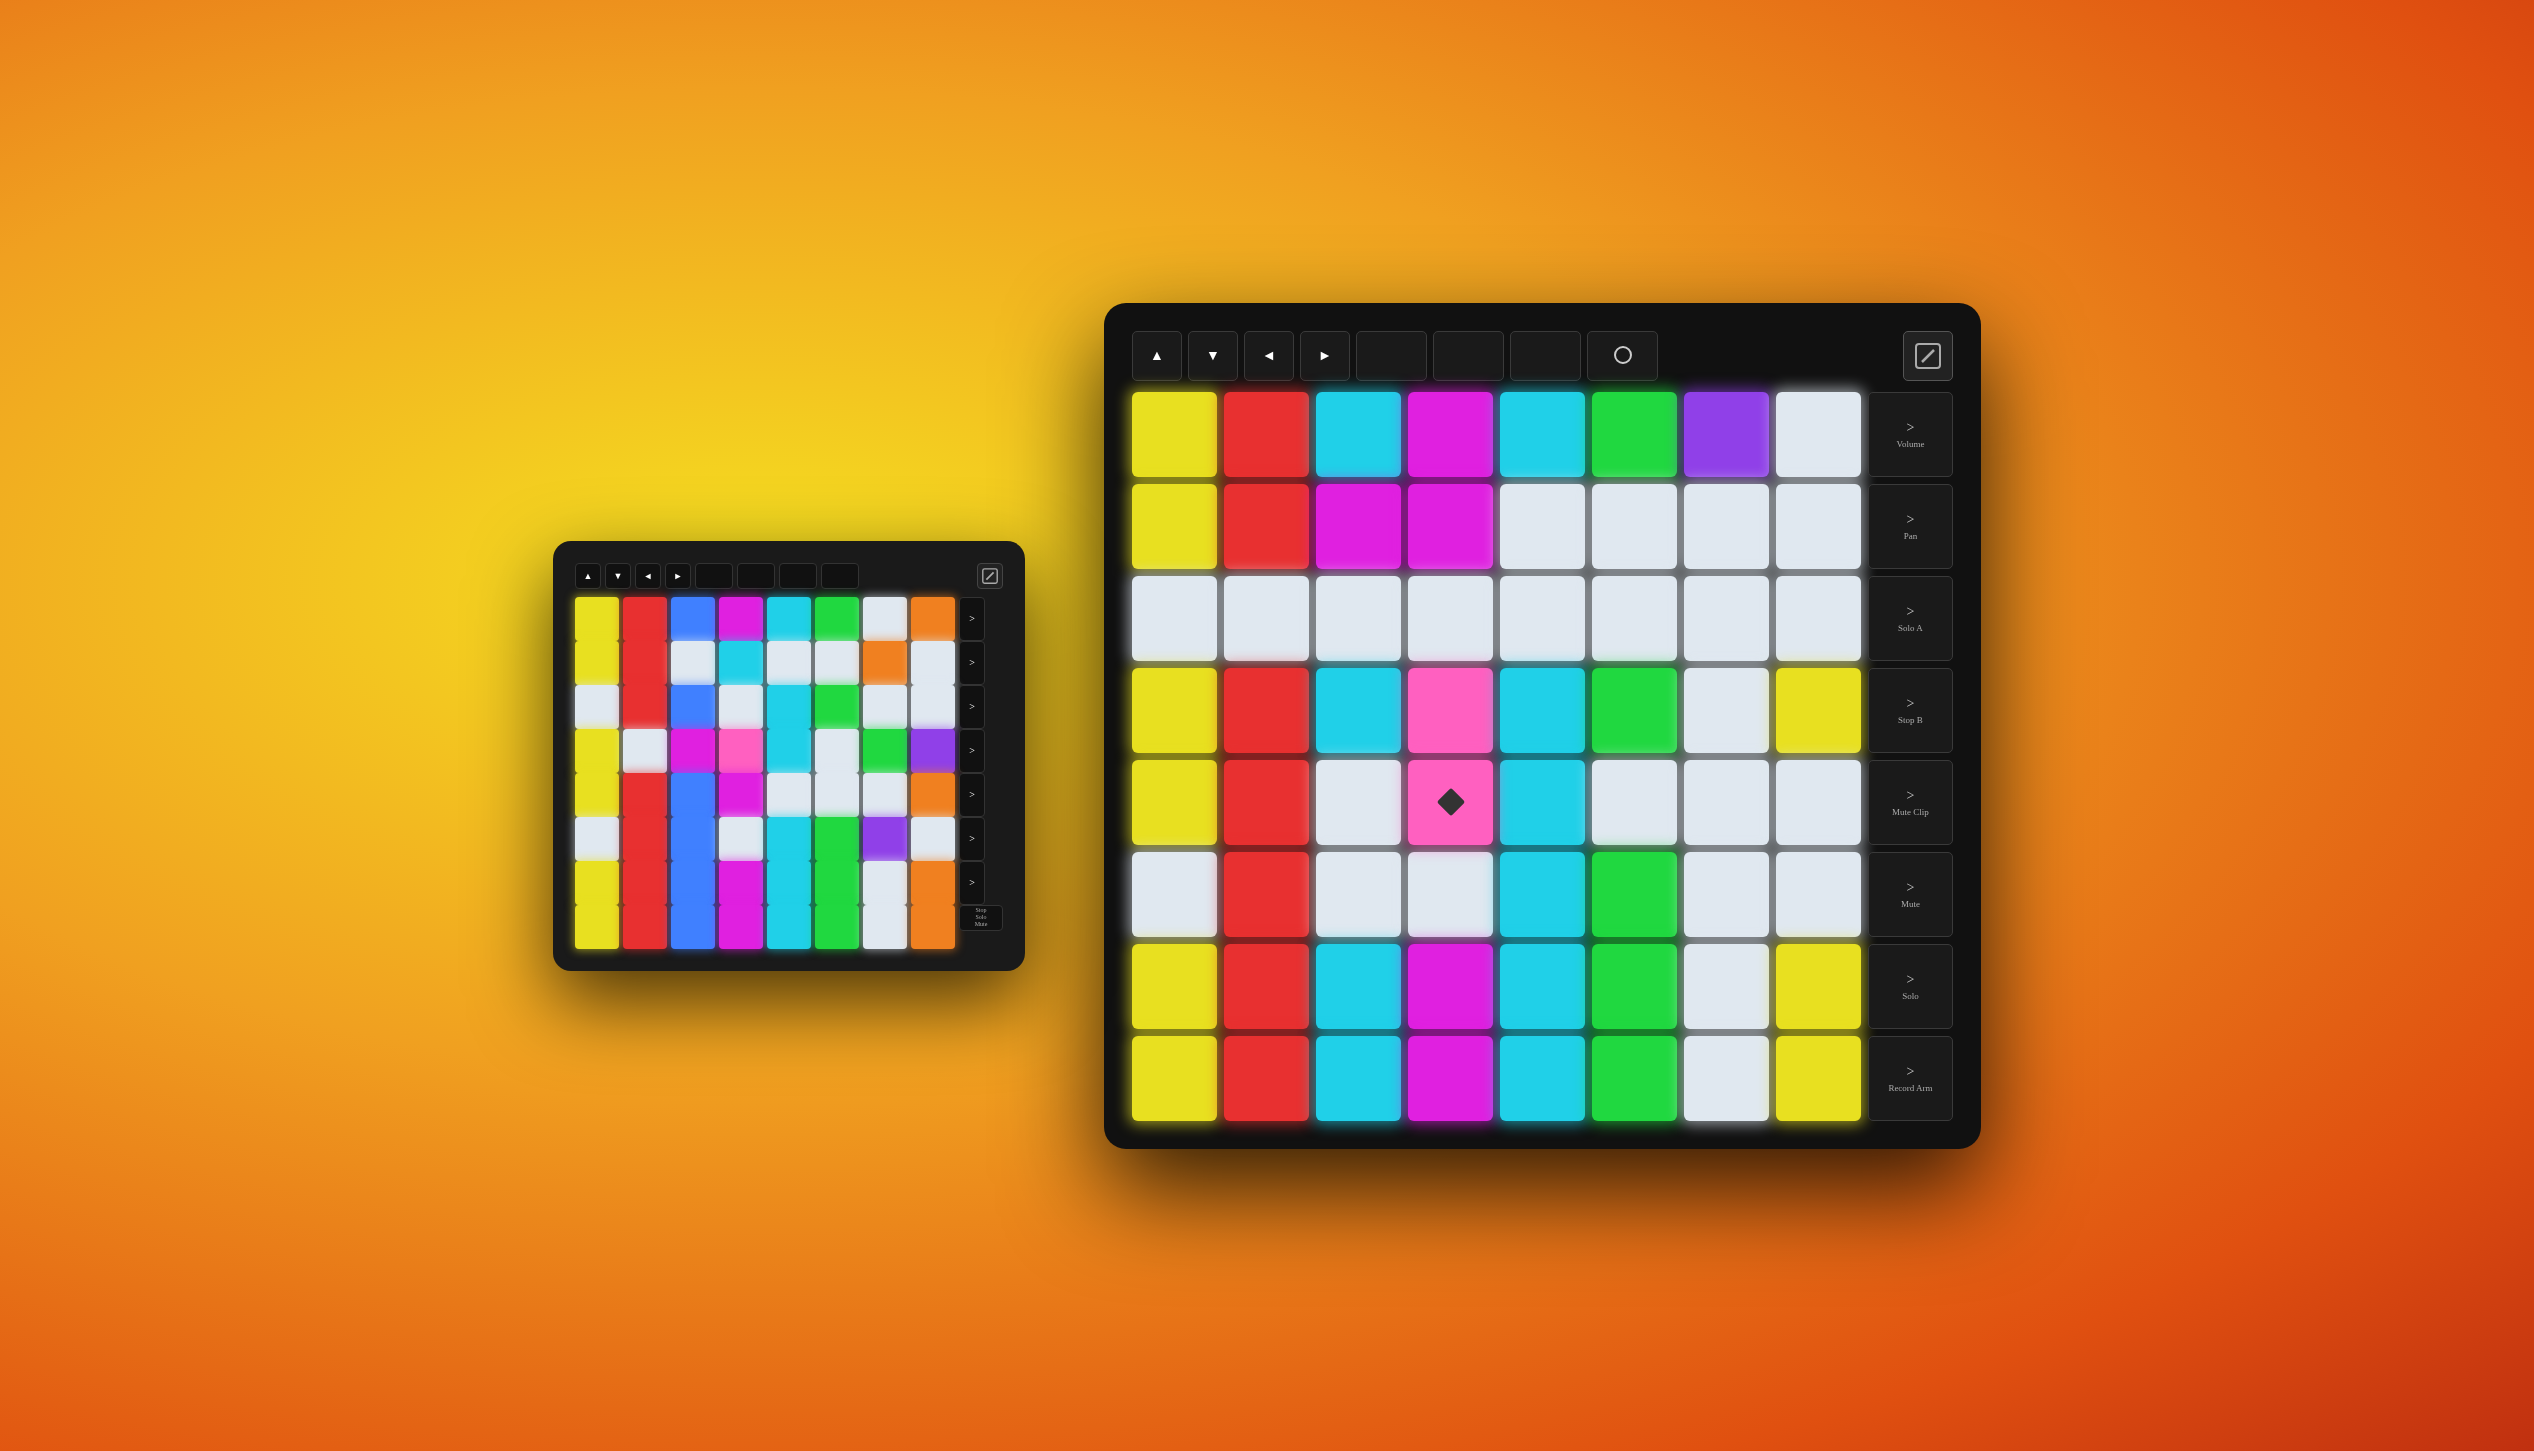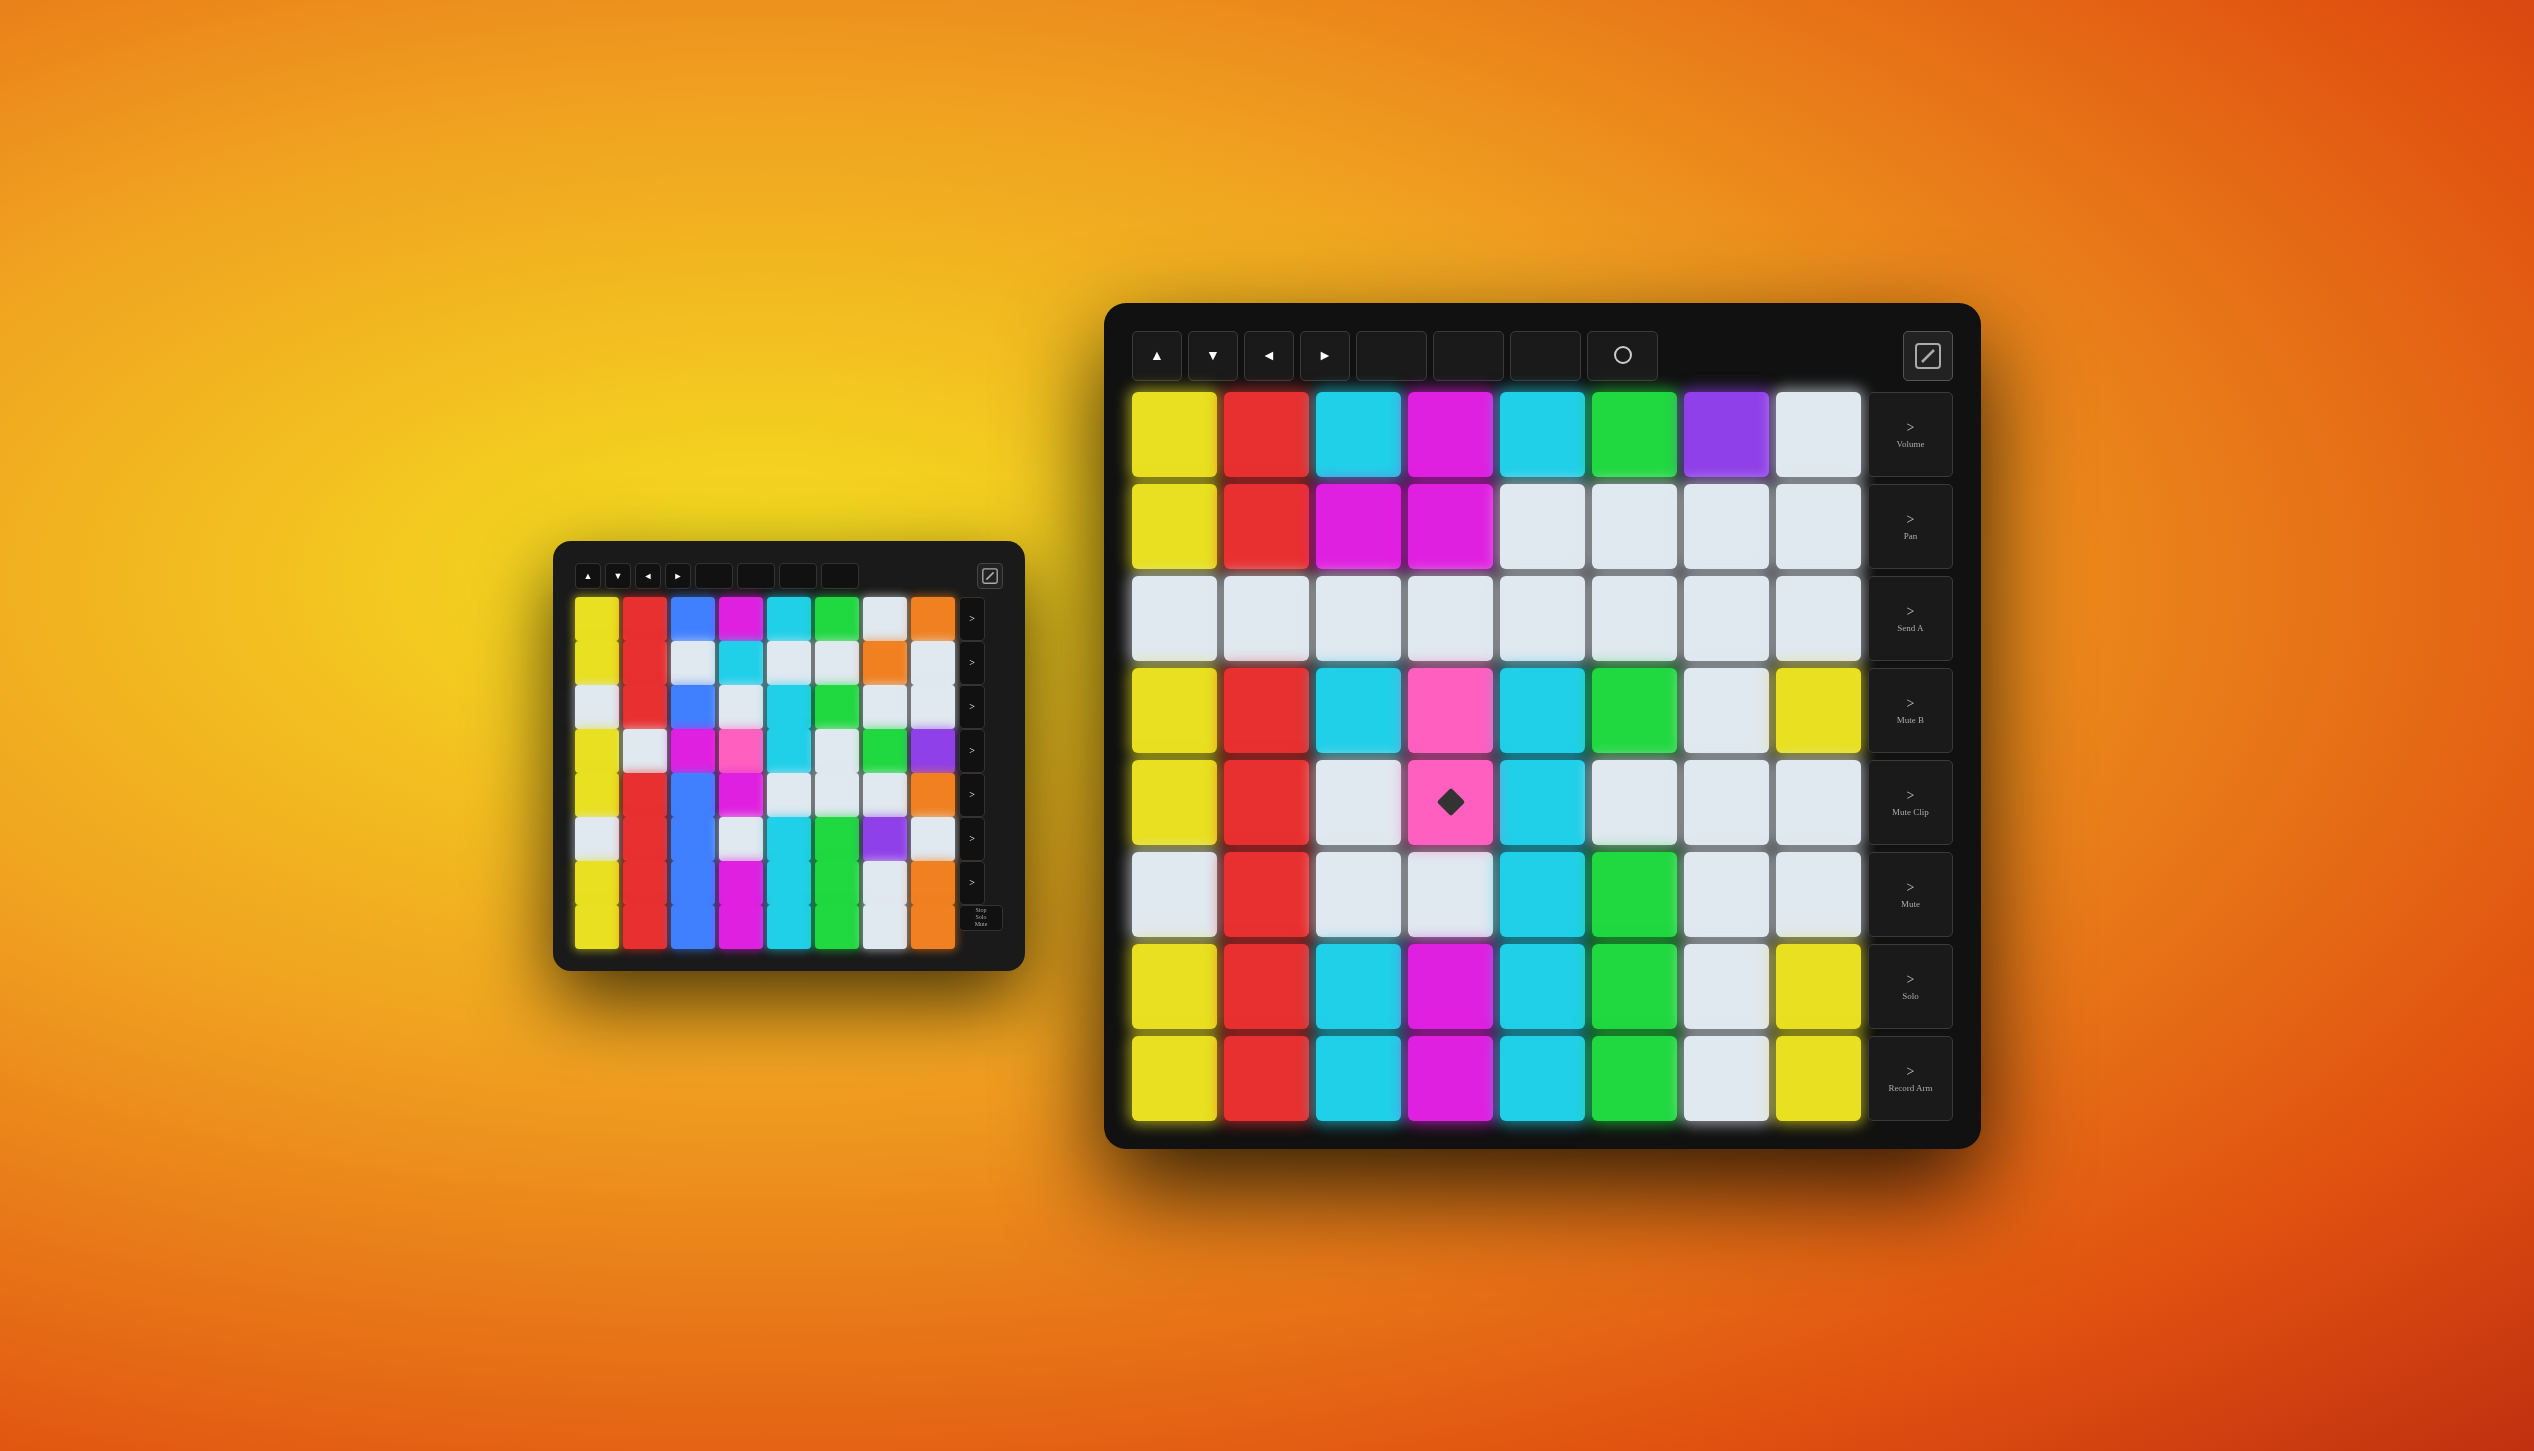--- a/index.html
+++ b/index.html
@@ -505,25 +505,25 @@
           <div class="btn-side-large">
             <span class="side-arrow">&gt;</span>
             <span style="font-size:9px;color:#aaa;">Volume</span>
           </div>
           <div class="btn-side-large">
             <span class="side-arrow">&gt;</span>
             <span style="font-size:9px;color:#aaa;">Pan</span>
           </div>
           <div class="btn-side-large">
             <span class="side-arrow">&gt;</span>
-            <span style="font-size:9px;color:#aaa;">Send A</span>
-          </div>
-          <div class="btn-side-large">
-            <span class="side-arrow">&gt;</span>
-            <span style="font-size:9px;color:#aaa;">Mute B</span>
+            <span style="font-size:9px;color:#aaa;">Solo A</span>
+          </div>
+          <div class="btn-side-large">
+            <span class="side-arrow">&gt;</span>
+            <span style="font-size:9px;color:#aaa;">Stop B</span>
           </div>
           <div class="btn-side-large">
             <span class="side-arrow">&gt;</span>
             <span style="font-size:9px;color:#aaa;">Mute Clip</span>
           </div>
           <div class="btn-side-large">
             <span class="side-arrow">&gt;</span>
             <span style="font-size:9px;color:#aaa;">Mute</span>
           </div>
           <div class="btn-side-large">

